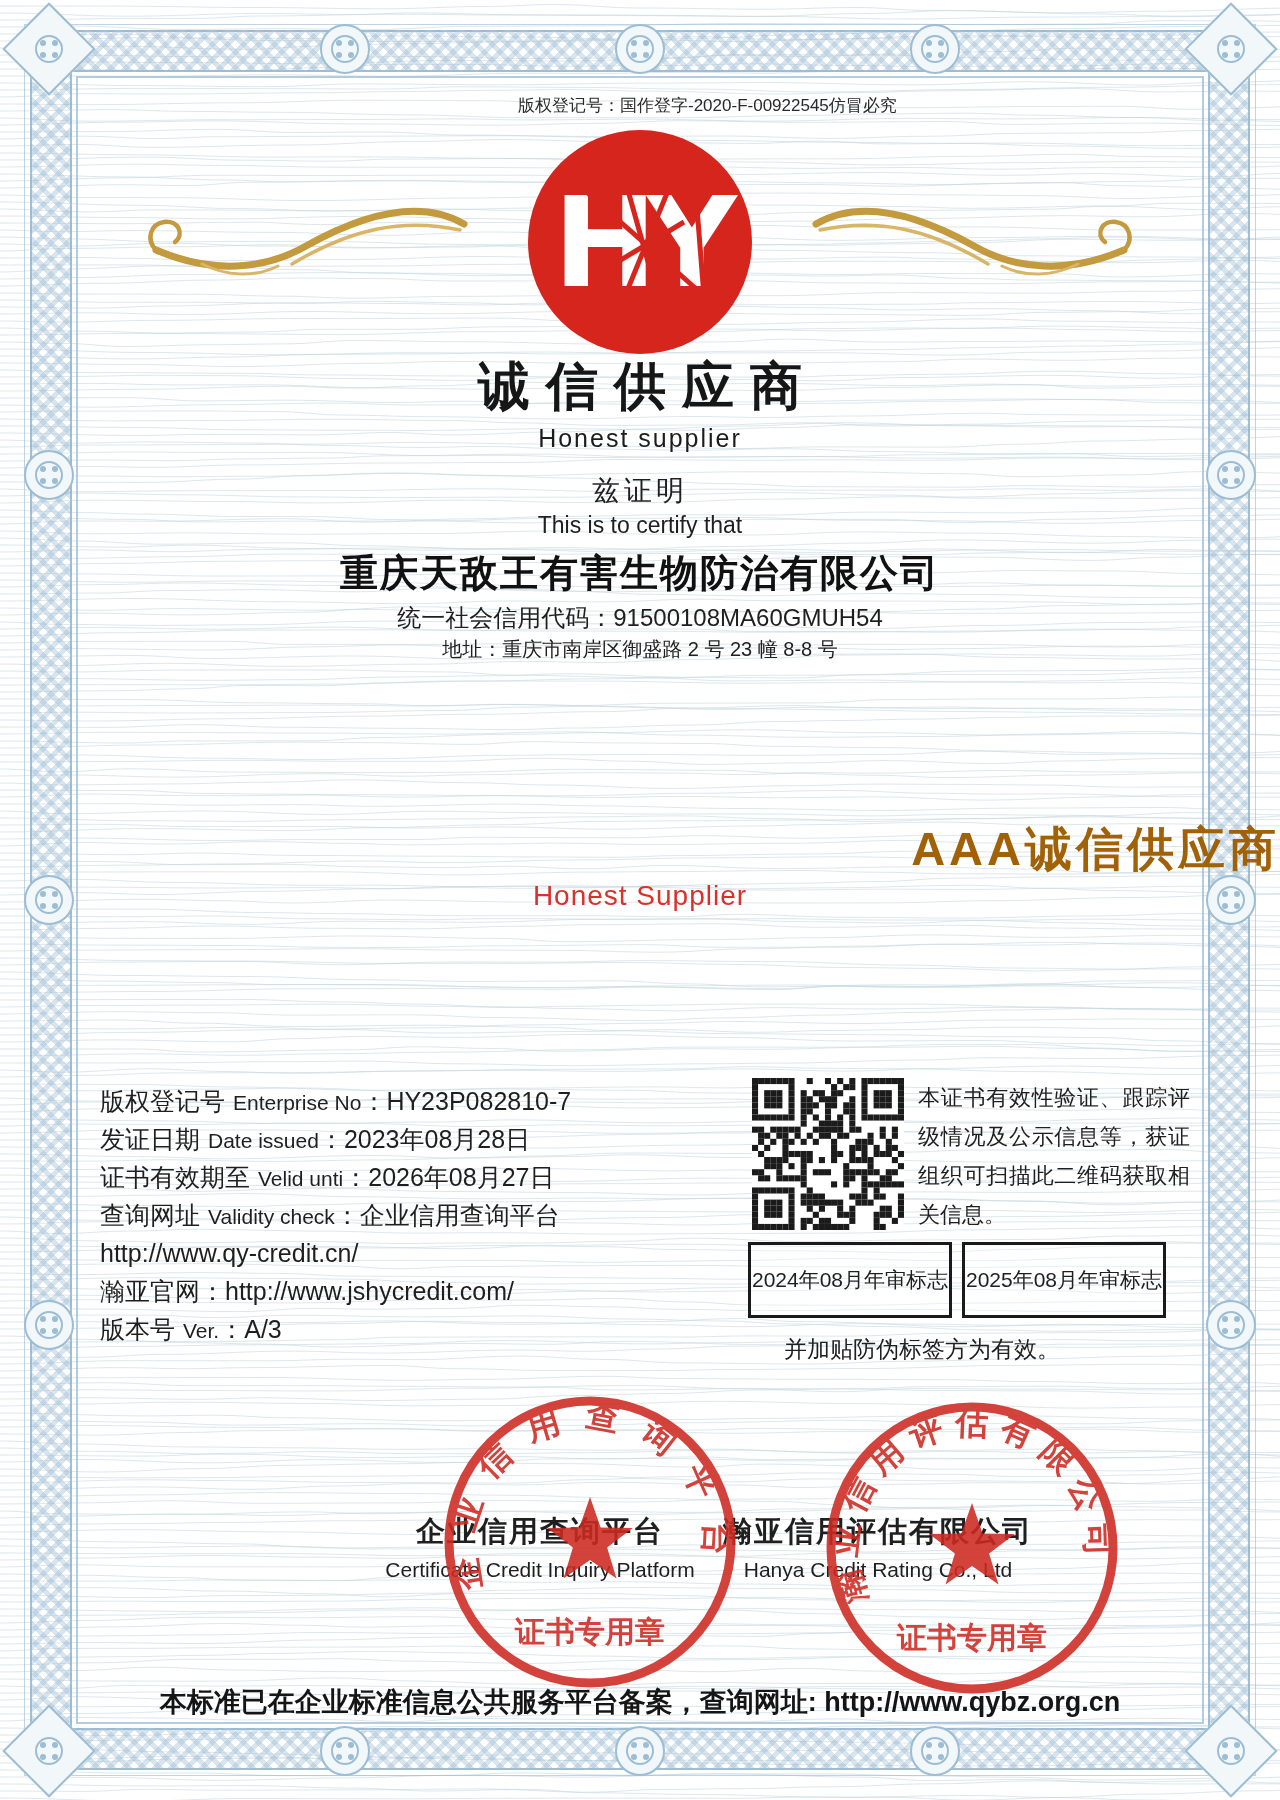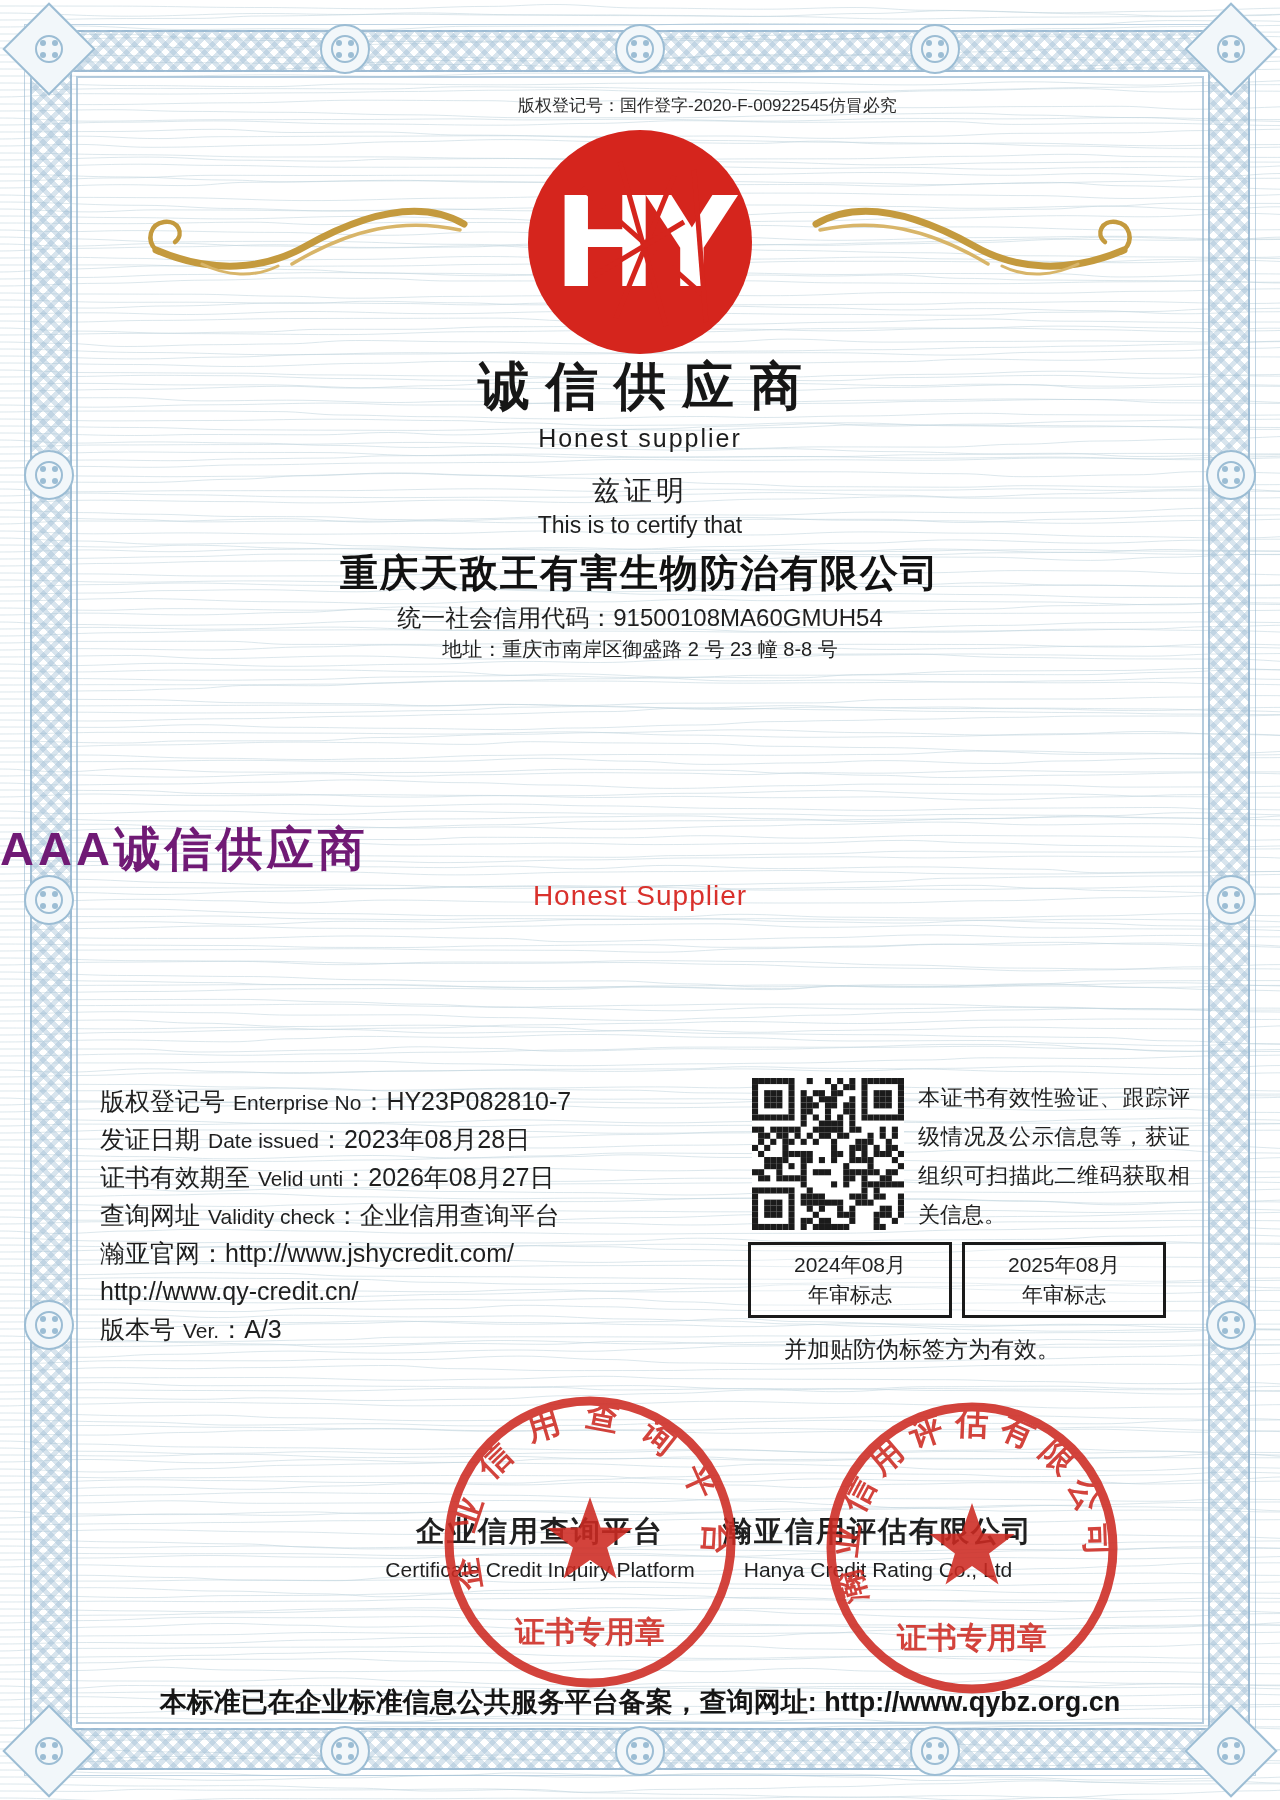--- a/index.html
+++ b/index.html
@@ -54,38 +54,38 @@
   #title-en{position:absolute;left:0;right:0;top:424px;z-index:3;text-align:center;
     font-size:25px;color:#1c1c1c;letter-spacing:2px;}
   
   #certify-cn{position:absolute;left:0;right:0;top:472px;z-index:3;text-align:center;font-size:28px;letter-spacing:4px;}
   #certify-en{position:absolute;left:0;right:0;top:512px;z-index:3;text-align:center;font-size:23px;}
   #company-name{position:absolute;left:0;right:0;top:548px;z-index:3;text-align:center;
     font-size:38px;font-weight:bold;letter-spacing:2px;color:#111;}
   #credit-code{position:absolute;left:0;right:0;top:602px;z-index:3;text-align:center;font-size:24px;}
   #address-line{position:absolute;left:0;right:0;top:636px;z-index:3;text-align:center;font-size:20px;}
   
-  #award-cn{position:absolute;left:0;right:0;top:818px;z-index:3;text-align:left;
-    font-size:47px;font-weight:bold;letter-spacing:4px;color:#701a75;}
+  #award-cn{position:absolute;left:0;right:0;top:818px;z-index:3;text-align:right;
+    font-size:47px;font-weight:bold;letter-spacing:4px;color:#a16207;}
   #award-en{position:absolute;left:0;right:0;top:880px;z-index:3;text-align:center;
     font-size:28px;color:#d9312c;letter-spacing:1px;}
   
   #details{position:absolute;left:100px;top:1082px;z-index:3;}
   .detail-line{height:38px;line-height:38px;white-space:nowrap;font-size:25px;}
   .dl-cn{font-size:25px;}
   .dl-en{font-size:21px;margin-left:8px;}
   .dl-sep{font-size:25px;}
   .dl-val{font-size:25px;}
   
   #qr-code{position:absolute;left:752px;top:1078px;z-index:3;background:#fff;}
   #qr-code rect{fill:#1b1b1b;}
   #qr-note{position:absolute;left:918px;top:1078px;width:272px;z-index:3;
     font-size:22px;line-height:39px;text-align:justify;}
   .review-box{position:absolute;z-index:3;width:198px;height:70px;border:3px solid #1a1a1a;
-    display:flex;flex-direction:column;align-items:center;justify-content:center;background:rgba(255,255,255,.35);}
+    display:flex;flex-direction:row;align-items:center;justify-content:center;background:rgba(255,255,255,.35);}
   #review-box-1{left:748px;top:1242px;}
   #review-box-2{left:962px;top:1242px;}
   .review-box span{font-size:21px;line-height:30px;}
   #supervision-note{position:absolute;left:652px;top:1330px;width:540px;z-index:3;
     text-align:center;font-size:23px;line-height:38px;}
   
   .issuer{position:absolute;z-index:3;width:340px;text-align:center;}
   #issuer-left{left:370px;top:1512px;}
   #issuer-right{left:708px;top:1512px;}
   .issuer-cn{font-size:29px;font-weight:bold;letter-spacing:2px;}
@@ -592,24 +592,24 @@
     <div class="detail-line">
       <span class="dl-cn">发证日期</span><span class="dl-en">Date issued</span><span class="dl-sep">：</span><span class="dl-val">2023年08月28日</span>
     </div>
     <div class="detail-line">
       <span class="dl-cn">证书有效期至</span><span class="dl-en">Velid unti</span><span class="dl-sep">：</span><span class="dl-val">2026年08月27日</span>
     </div>
     <div class="detail-line">
       <span class="dl-cn">查询网址</span><span class="dl-en">Validity check</span><span class="dl-sep">：</span><span class="dl-val">企业信用查询平台</span>
     </div>
     <div class="detail-line">
-      <span class="dl-cn">瀚亚官网</span><span class="dl-sep">：</span><span class="dl-val">http://www.jshycredit.com/</span>
+      <span class="dl-val">http://www.qy-credit.cn/</span>
     </div>
     <div class="detail-line">
-      <span class="dl-val">http://www.qy-credit.cn/</span>
+      <span class="dl-cn">瀚亚官网</span><span class="dl-sep">：</span><span class="dl-val">http://www.jshycredit.com/</span>
     </div>
     <div class="detail-line">
       <span class="dl-cn">版本号</span><span class="dl-en">Ver.</span><span class="dl-sep">：</span><span class="dl-val">A/3</span>
     </div>
   </div>
 
   <svg id="qr-code" width="152" height="152" viewBox="0 0 150 150">
       <rect x="0" y="0" width="6" height="6"></rect>
       <rect x="6" y="0" width="6" height="6"></rect>
       <rect x="12" y="0" width="6" height="6"></rect>

